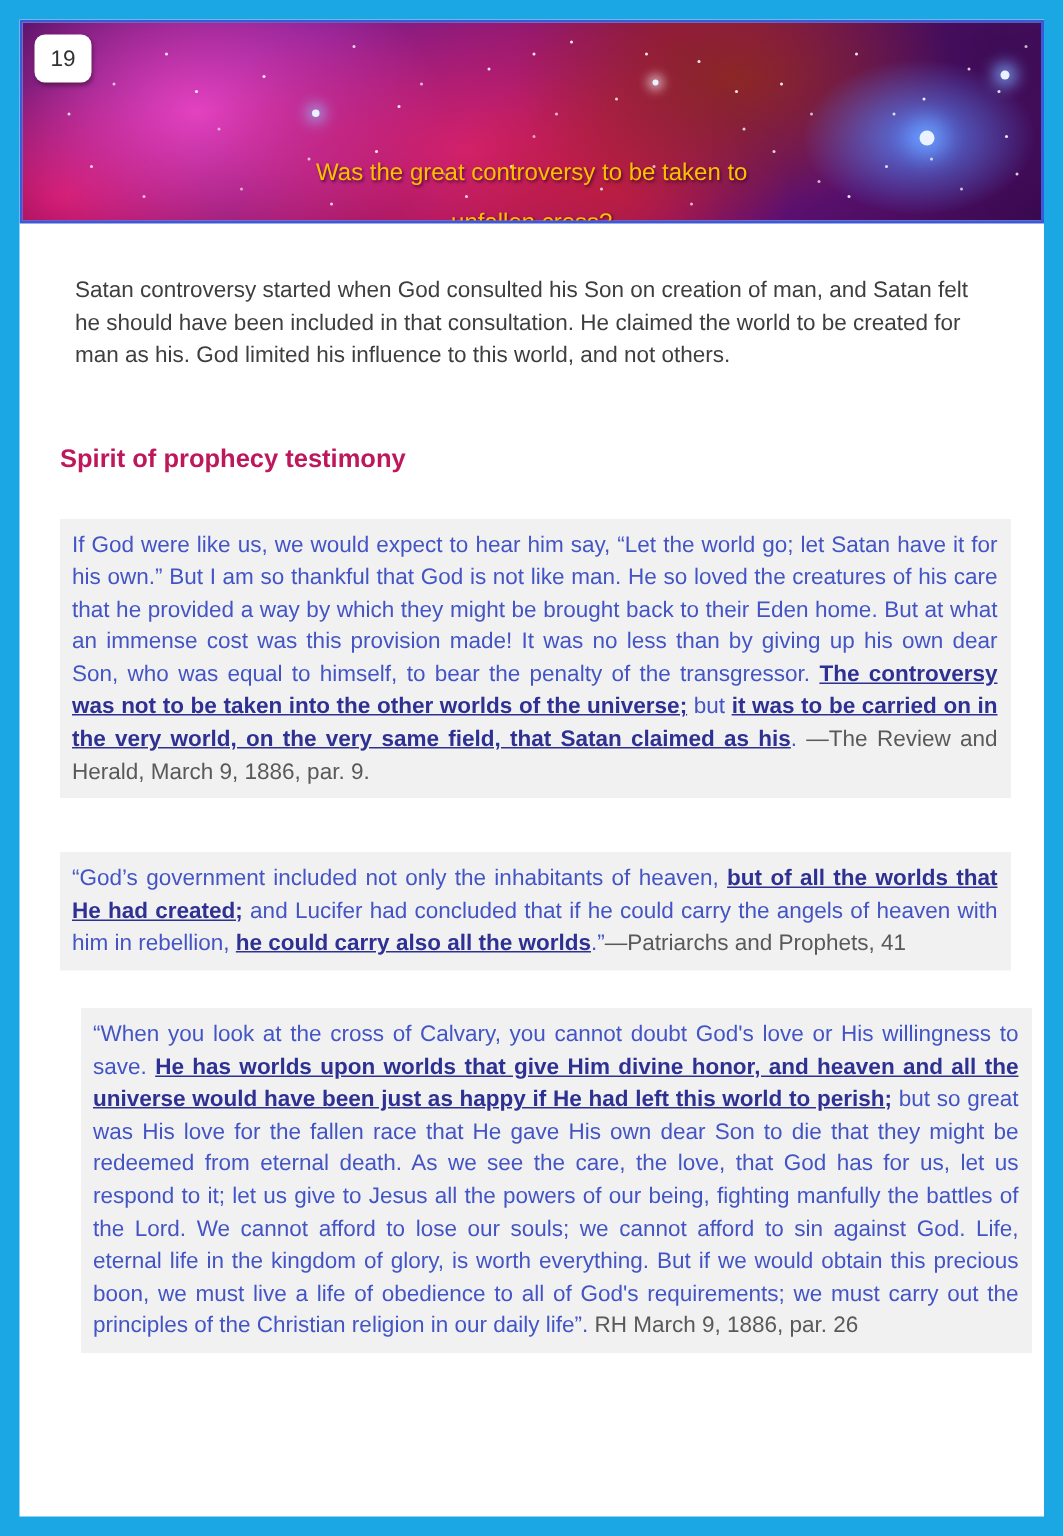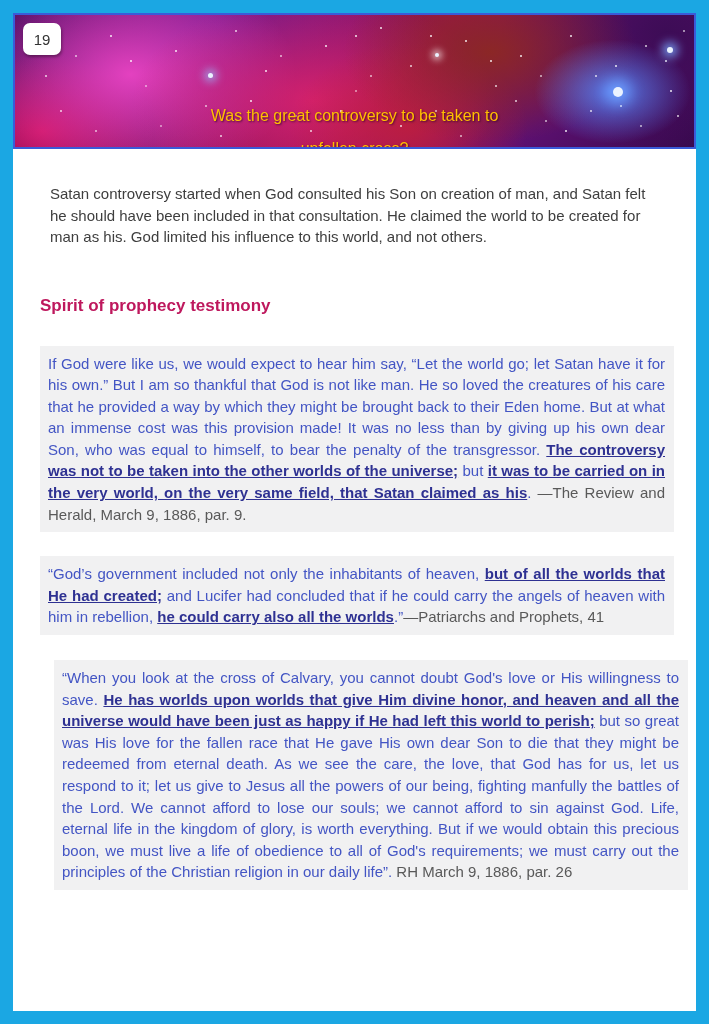--- a/index.html
+++ b/index.html
@@ -96,21 +96,21 @@
   .quote{
     box-sizing:border-box;
     width:634px;
     background:#F1F1F2;
     padding:7px 9px 7px 8px;
     font-size:15px;line-height:21.6px;
     text-align:justify;
     color:#4355C4;
   }
   .quote.q1{margin-top:29px;}
-  .quote.q2{margin-top:24px;}
+  .quote.q2{margin-top:36px;}
   .quote.q3{margin-top:25px;margin-left:14px;}
   .seg-normal{color:#4355C4;}
   .seg-strong{color:#2E3192;font-weight:bold;text-decoration:underline;}
   .seg-source{color:#595959;}
 </style>
 </head>
 <body>
 
 <div class="page">
 

